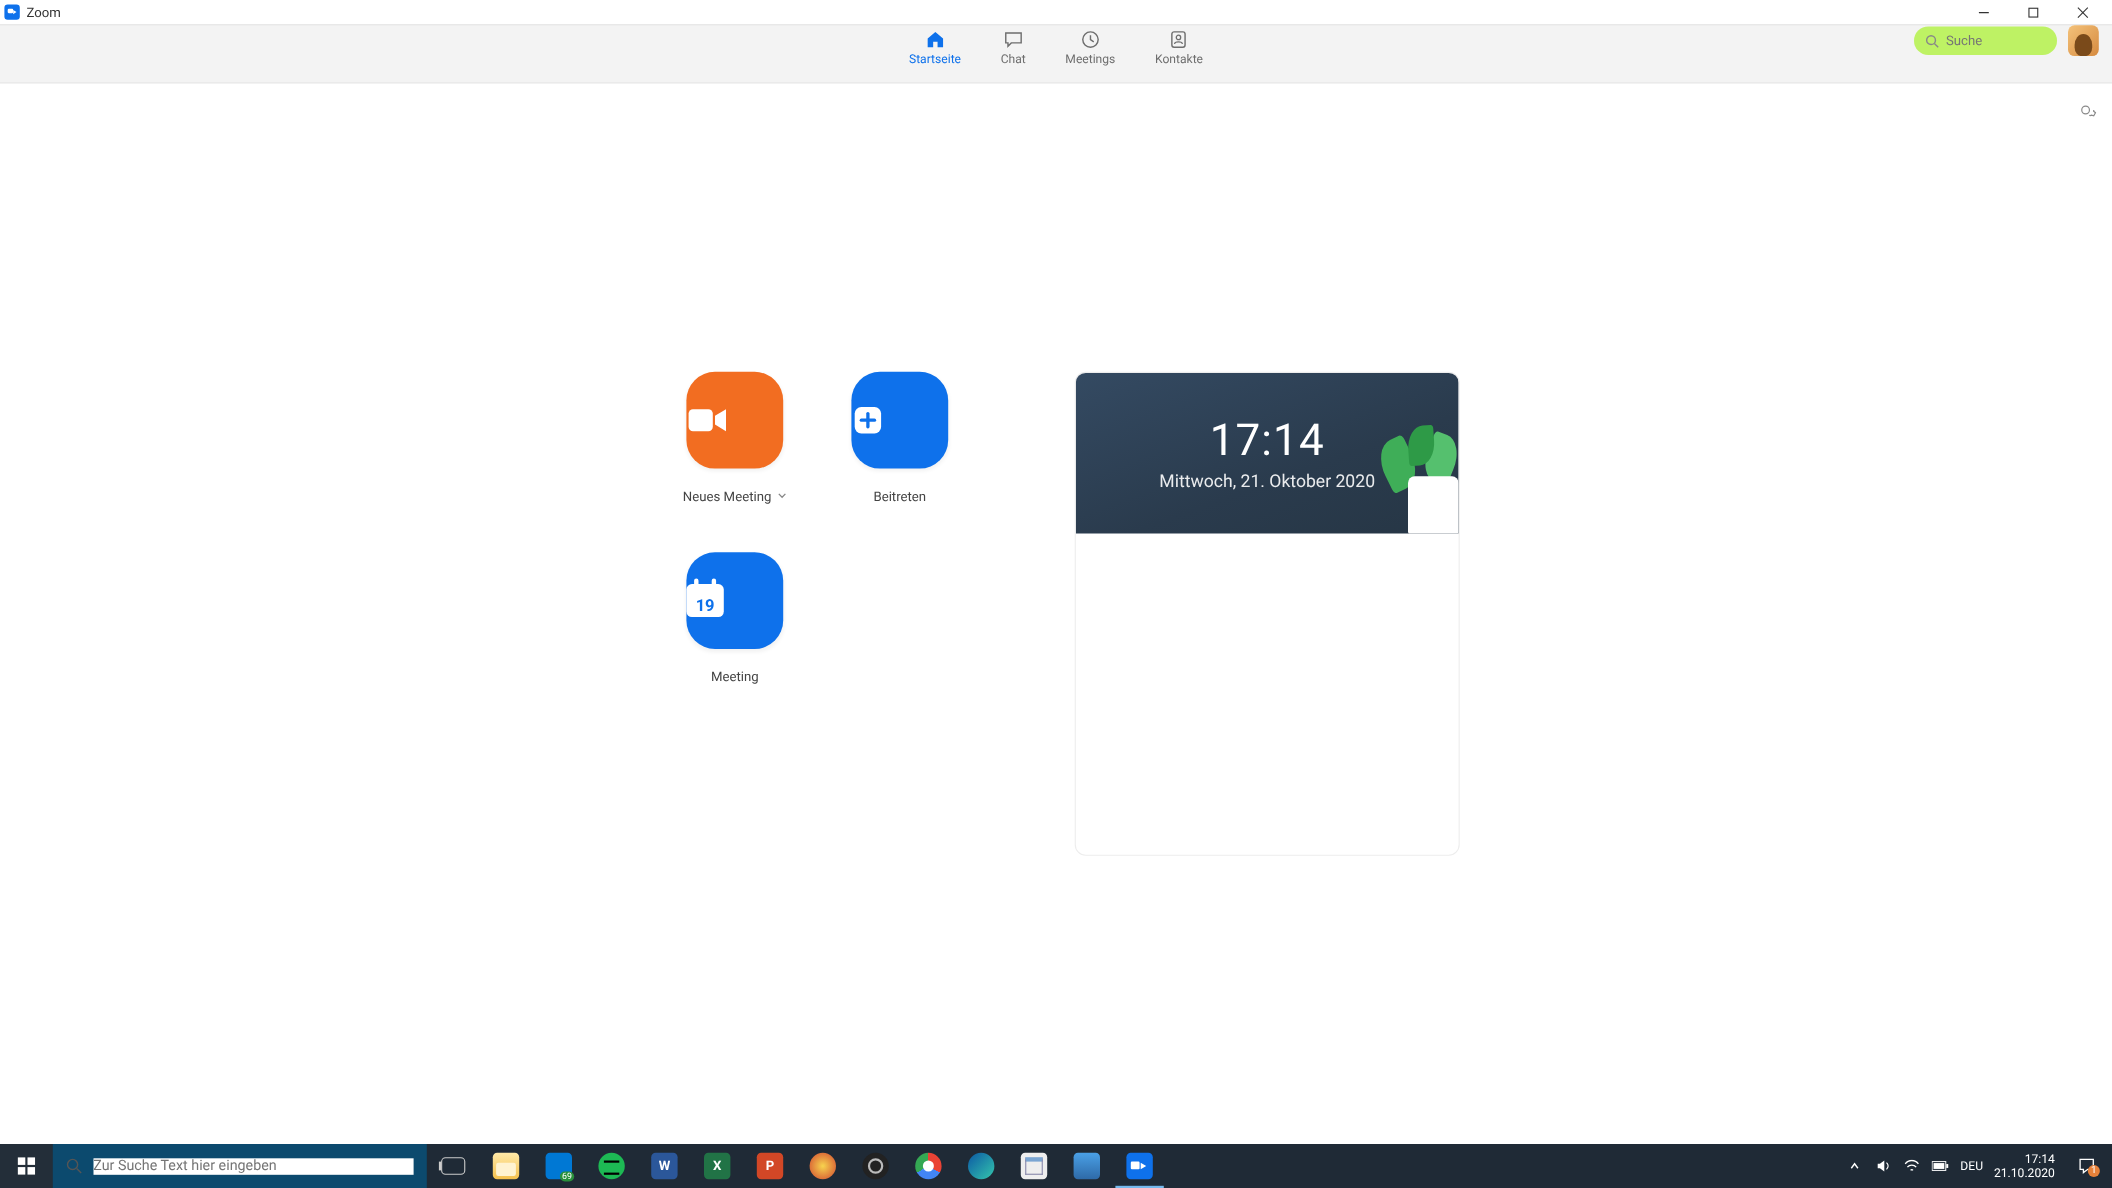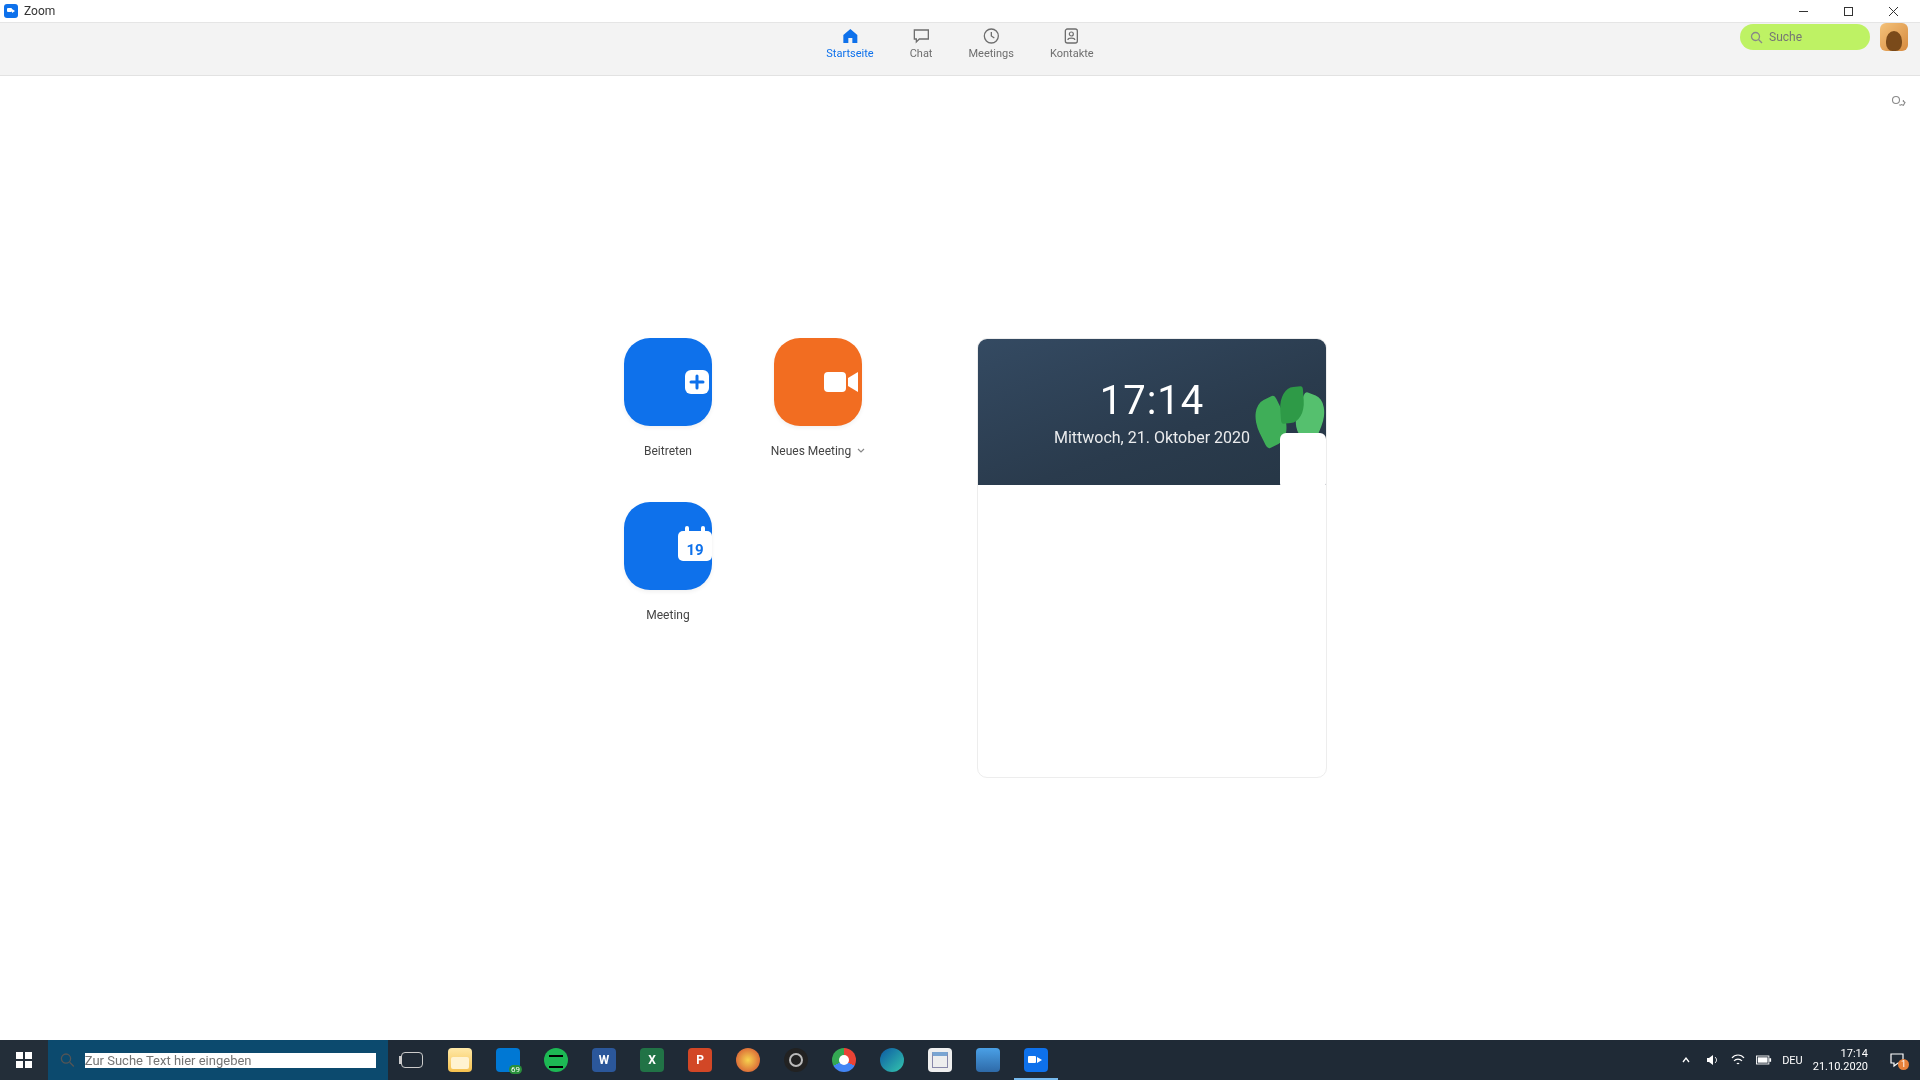--- a/index.html
+++ b/index.html
@@ -29,21 +29,21 @@
   .avatar::after { content: ""; width: 16px; height: 20px; background: #7a4a1a; border-radius: 50% 50% 40% 40%; }
 
   
   .content { height: calc(100% - 22px - 54px - 40px); position: relative; background: #fff; }
   .gear-wrap { position: absolute; top: 14px; right: 14px; width: 20px; height: 20px; cursor: pointer; color: #8a8a8a; }
   
   .main-grid { position: absolute; left: 50%; top: 50%; transform: translate(-50%, -50%); display: flex; gap: 84px; align-items: flex-start; }
   
   .action-grid { display: grid; grid-template-columns: repeat(2, 150px); grid-auto-rows: auto; gap: 44px 0; }
   .action-cell { display: flex; flex-direction: column; align-items: center; gap: 18px; }
-  .action-btn { width: 88px; height: 88px; border-radius: 26px; display: flex; align-items: center; justify-content: flex-end; cursor: pointer; box-shadow: 0 2px 4px rgba(0,0,0,0.06); }
+  .action-btn { width: 88px; height: 88px; border-radius: 26px; display: flex; align-items: center; justify-content: flex-start; cursor: pointer; box-shadow: 0 2px 4px rgba(0,0,0,0.06); }
   .action-btn.orange { background: #f26d21; }
   .action-btn.blue { background: #0e71eb; }
   .action-label { font-size: 12px; color: #444; display: flex; align-items: center; gap: 6px; }
   .chev { width: 8px; height: 8px; }
   
   .cal-icon { width: 34px; height: 30px; background: #fff; border-radius: 5px; position: relative; display: flex; align-items: flex-end; justify-content: center; color: #0e71eb; font-weight: 700; font-size: 15px; padding-bottom: 2px; }
   .cal-icon::before, .cal-icon::after { content: ""; position: absolute; top: -5px; width: 4px; height: 8px; background: #fff; border-radius: 2px; }
   .cal-icon::before { left: 7px; }
   .cal-icon::after { right: 7px; }
   
@@ -182,44 +182,44 @@
   <div class="gear-wrap">
     <svg viewBox="0 0 20 20">
         <path d="M10 6.5a3.5 3.5 0 100 7 3.5 3.5 0 000-7zm7.4 3.5c0 .4 0 .8-.1 1.2l1.7 1.3-1.6 2.8-2-.7c-.6.5-1.3.9-2 .1.2l-.3 2.1H9.9l-.3-2.1c-.7-.3-1.4-.7-2-1.2l-2 .7-1.6-2.8 1.7-1.3c-.1-.4-.1-.8-.1-1.2s0-.8.1-1.2L3.9 7.5l1.6-2.8 2 .7c.6-.5 1.3-.9 2-1.2l.3-2.1h3.2l.3 2.1c.7.3 1.4.7 2 1.2l2-.7 1.6 2.8-1.7 1.3c.1.4.1.8.1 1.2z" fill="none" stroke="#8a8a8a" stroke-width="1.1"></path>
       </svg>
   </div>
 
   <div class="main-grid">
     <div class="action-grid">
 
       <div class="action-cell">
+        <div class="action-btn orange">
+          <svg width="40" height="28" viewBox="0 0 40 28">
+            <rect x="2" y="4" width="22" height="20" rx="4" fill="#fff"></rect>
+            <path d="M26 10 L36 4 V24 L26 18 Z" fill="#fff"></path>
+          </svg>
+        </div>
+        <div class="action-label">
+          <span>Neues Meeting</span>
+          <svg class="chev" viewBox="0 0 8 8">
+              <path d="M1 2 L4 5 L7 2" fill="none" stroke="#888" stroke-width="1.2"></path>
+            </svg>
+        </div>
+      </div>
+
+      <div class="action-cell">
         <div class="action-btn blue">
           <svg width="30" height="30" viewBox="0 0 30 30">
             <rect x="3" y="3" width="24" height="24" rx="6" fill="#fff"></rect>
             <line x1="15" y1="9" x2="15" y2="21" stroke="#0e71eb" stroke-width="3" stroke-linecap="round"></line>
             <line x1="9" y1="15" x2="21" y2="15" stroke="#0e71eb" stroke-width="3" stroke-linecap="round"></line>
           </svg>
         </div>
         <div class="action-label">
           <span>Beitreten</span>
-        </div>
-      </div>
-
-      <div class="action-cell">
-        <div class="action-btn orange">
-          <svg width="40" height="28" viewBox="0 0 40 28">
-            <rect x="2" y="4" width="22" height="20" rx="4" fill="#fff"></rect>
-            <path d="M26 10 L36 4 V24 L26 18 Z" fill="#fff"></path>
-          </svg>
-        </div>
-        <div class="action-label">
-          <span>Neues Meeting</span>
-          <svg class="chev" viewBox="0 0 8 8">
-              <path d="M1 2 L4 5 L7 2" fill="none" stroke="#888" stroke-width="1.2"></path>
-            </svg>
         </div>
       </div>
 
       <div class="action-cell">
         <div class="action-btn blue">
           <div class="cal-icon">
             <span>19</span>
           </div>
         </div>
         <div class="action-label">

